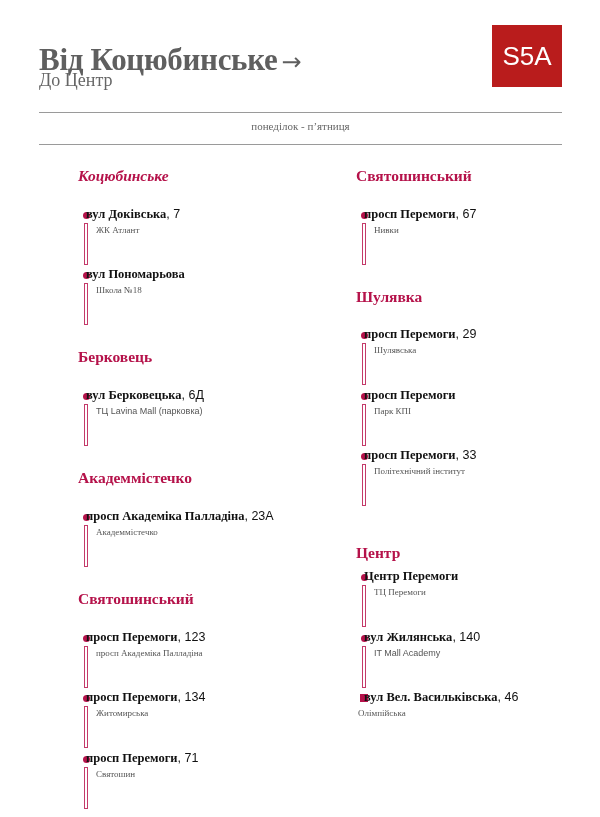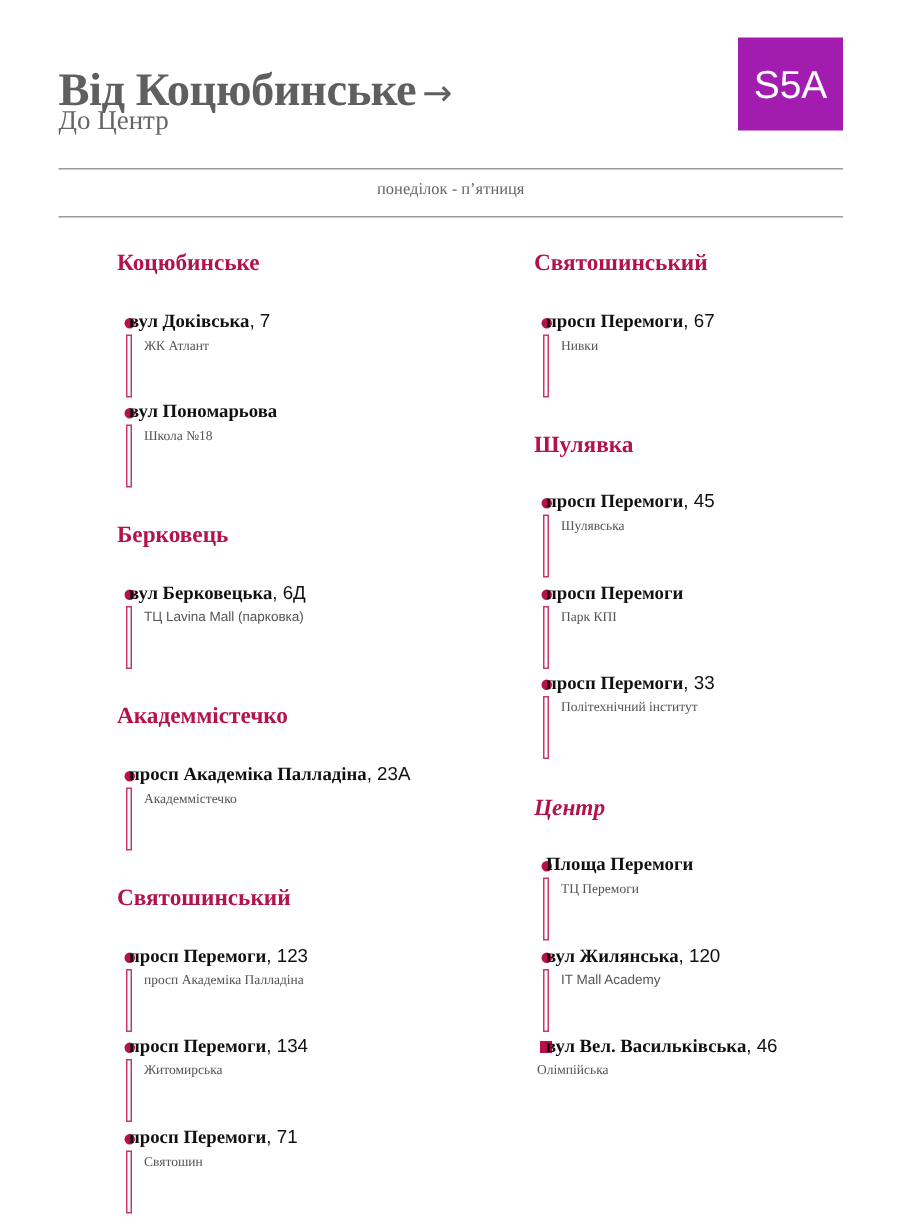--- a/index.html
+++ b/index.html
@@ -1,20 +1,20 @@
 <!DOCTYPE html>
 <html><head>
   <meta charset="utf-8">
   <style>
     html, body { margin: 0; padding: 0; background: #ffffff; }
     body { width: 600px; height: 817px; position: relative; overflow: hidden; font-family: "Liberation Serif", serif; }
     .title { position: absolute; left: 39px; top: 26px; font-size: 31px; font-weight: bold; color: #5f5f5f; letter-spacing: -0.3px; margin-top: 16px; }
     .title .arrow { font-weight: normal; font-family: "DejaVu Sans", sans-serif; font-size: 24px; margin-left: 4px; }
     .subtitle { position: absolute; left: 39px; top: 70px; font-size: 18px; color: #666666; }
-    .badge { position: absolute; left: 492px; top: 25px; width: 70px; height: 62px; background: #a21caf; color: #ffffff; font-family: "Liberation Sans", sans-serif; font-size: 26px; display: flex; align-items: center; justify-content: center; }
+    .badge { position: absolute; left: 492px; top: 25px; width: 70px; height: 62px; background: #b91c1c; color: #ffffff; font-family: "Liberation Sans", sans-serif; font-size: 26px; display: flex; align-items: center; justify-content: center; }
     .rule { position: absolute; left: 39px; width: 523px; height: 0; border-top: 1px solid #9a9a9a; }
     .days { position: absolute; left: 39px; width: 523px; top: 120px; text-align: center; font-size: 11px; color: #666666; }
     .col { position: absolute; top: 0; }
     .section-title { position: absolute; font-size: 15.5px; font-weight: bold; color: #b5124a; white-space: nowrap; }
     .stop { position: absolute; white-space: nowrap; }
     .stop .dot { position: absolute; left: 5px; top: 5px; width: 7px; height: 7px; border-radius: 50%; background: #b5124a; }
     .stop .dot.square { border-radius: 0; width: 8px; height: 8px; left: 4px; top: 4px; }
     .stop .street { position: absolute; left: 8px; top: 0; font-size: 12.5px; color: #111111; }
     .stop .street b { font-weight: bold; }
     .stop .street .num { font-family: "Liberation Sans", sans-serif; font-weight: normal; font-size: 12.5px; }
@@ -27,21 +27,21 @@
 
 <div class="title"><span>Від Коцюбинське</span><span class="arrow">→</span></div>
 <div class="subtitle">До Центр</div>
 <div class="badge">S5A</div>
 
 <div class="rule" style="top:112px;"></div>
 <div class="days">понеділок - п’ятниця</div>
 <div class="rule" style="top:144px;"></div>
 
 <div class="col" style="left:78px;">
-  <div class="section-title" style="top:167px;">Коцюбинське</div>
+  <div class="section-title" style="top:167px;font-style:italic;">Коцюбинське</div>
 
   <div class="stop" style="top:207px;">
     <span class="dot"></span>
     <span class="street"><b>вул Доківська</b><span class="num">, 7</span></span>
     <span class="line"></span>
     <span class="note">ЖК Атлант</span>
   </div>
 
   <div class="stop" style="top:267px;">
     <span class="dot"></span>
@@ -99,51 +99,51 @@
     <span class="dot"></span>
     <span class="street"><b>просп Перемоги</b><span class="num">, 67</span></span>
     <span class="line"></span>
     <span class="note">Нивки</span>
   </div>
 
   <div class="section-title" style="top:288px;">Шулявка</div>
 
   <div class="stop" style="top:327px;">
     <span class="dot"></span>
-    <span class="street"><b>просп Перемоги</b><span class="num">, 45</span></span>
+    <span class="street"><b>просп Перемоги</b><span class="num">, 29</span></span>
     <span class="line"></span>
     <span class="note">Шулявська</span>
   </div>
 
   <div class="stop" style="top:388px;">
     <span class="dot"></span>
     <span class="street"><b>просп Перемоги</b><span class="num"></span></span>
     <span class="line"></span>
     <span class="note">Парк КПІ</span>
   </div>
 
   <div class="stop" style="top:448px;">
     <span class="dot"></span>
     <span class="street"><b>просп Перемоги</b><span class="num">, 33</span></span>
     <span class="line"></span>
     <span class="note">Політехнічний інститут</span>
   </div>
 
-  <div class="section-title" style="top:530px;font-style:italic;">Центр</div>
+  <div class="section-title" style="top:544px;">Центр</div>
 
   <div class="stop" style="top:569px;">
     <span class="dot"></span>
-    <span class="street"><b>Площа Перемоги</b><span class="num"></span></span>
+    <span class="street"><b>Центр Перемоги</b><span class="num"></span></span>
     <span class="line"></span>
     <span class="note">ТЦ Перемоги</span>
   </div>
 
   <div class="stop" style="top:630px;">
     <span class="dot"></span>
-    <span class="street"><b>вул Жилянська</b><span class="num">, 120</span></span>
+    <span class="street"><b>вул Жилянська</b><span class="num">, 140</span></span>
     <span class="line"></span>
     <span class="note sans">IT Mall Academy</span>
   </div>
 
   <div class="stop" style="top:690px;">
     <span class="dot square"></span>
     <span class="street"><b>вул Вел. Васильківська</b><span class="num">, 46</span></span>
     <span class="note" style="left:2px;">Олімпійська</span>
   </div>
 </div>

